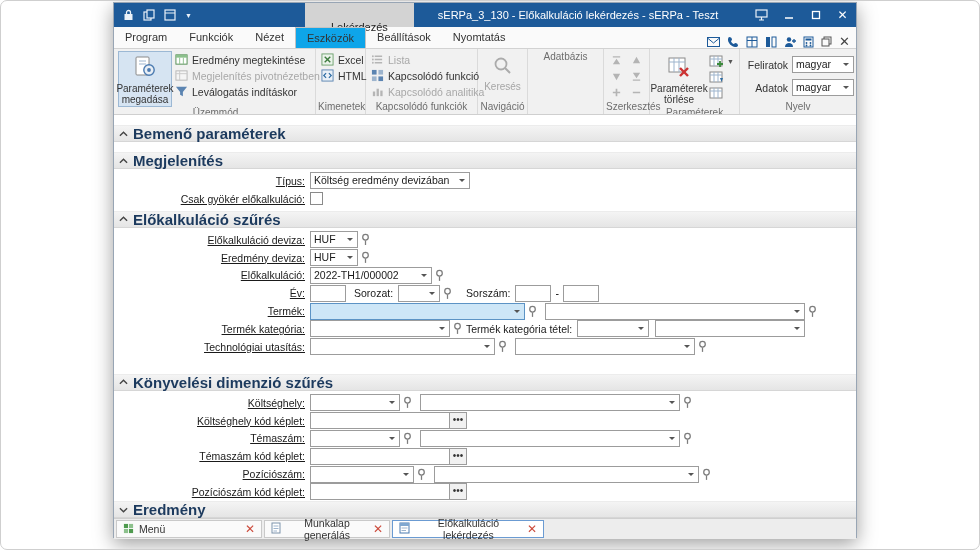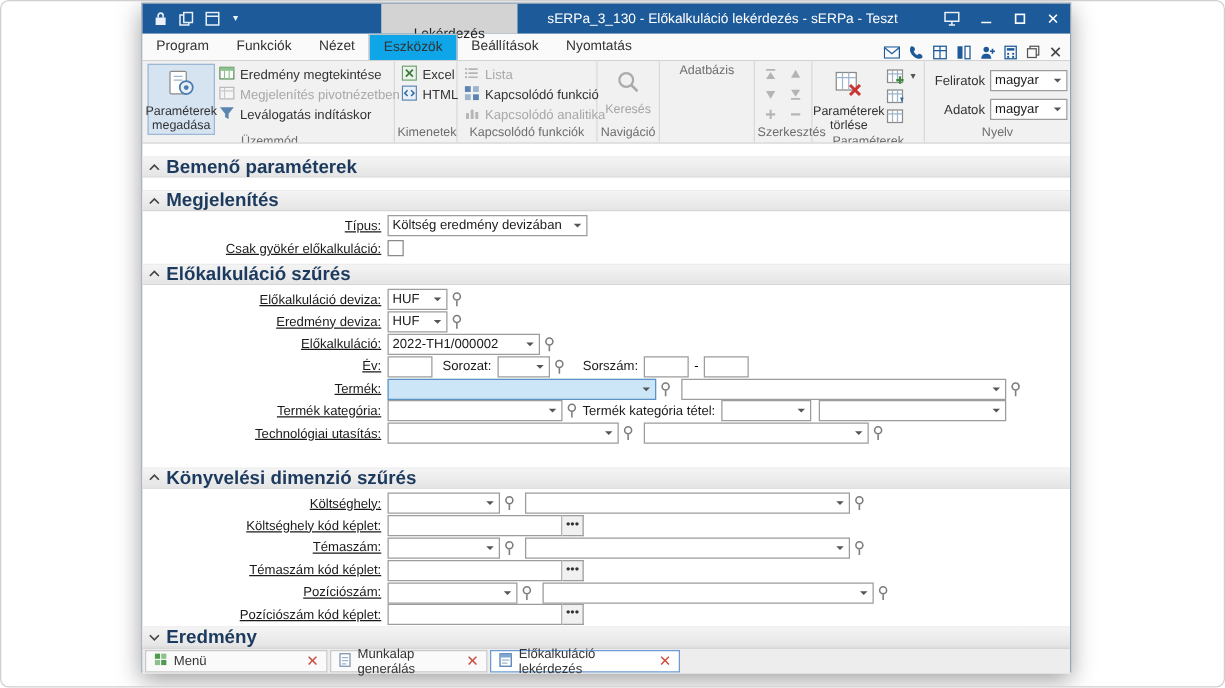--- a/index.html
+++ b/index.html
@@ -57,21 +57,21 @@
   
   .form { background: #fff; height: 403px; display: flex; flex-direction: column; padding-top: 10px; overflow: hidden; }
   .sechdr { height: 17px; background: linear-gradient(#f4f4f4,#e5e5e5); border-top: 1px solid #ececec; border-bottom: 1px solid #d6d6d6;
             display: flex; align-items: center; gap: 5px; padding-left: 5px; font-size: 15px; font-weight: bold; color: #1c3a5e; }
   .row { display: flex; align-items: center; height: 19px; }
   .lbl { width: 196px; text-align: right; padding-right: 5px; font-size: 10.5px; color: #1a1a1a; white-space: nowrap; text-decoration: underline; }
   .sublbl { text-align: right; padding-right: 5px; font-size: 10.5px; color: #1a1a1a; white-space: nowrap; }
   .chev { color: #444; display: inline-flex; }
 
   
-  .taskbar { height: 21px; background: #ededed; border-top: 1px solid #cfcfcf; display: flex; gap: 2px; padding: 1px 0 1px 2px; }
+  .taskbar { height: 21px; background: #ededed; border-top: 1px solid #cfcfcf; display: flex; gap: 2px; padding: 1px 0 1px 2px; text-align: center; }
   .ttab { display: flex; align-items: center; gap: 5px; padding: 0 6px; background: #fafafa; border: 1px solid #c9c9c9; font-size: 10.5px; color: #333; }
   .ttab.active { background: #fff; border-color: #6b9bd2; }
   .ttab-close { margin-left: auto; color: #cc4b3c; font-weight: bold; font-size: 12px; line-height: 1; }
 </style>
 </head>
 <body>
 
 <svg width="0" height="0" style="position:absolute">
   <defs>
     <symbol id="pin-sym" viewBox="0 0 10 14">

